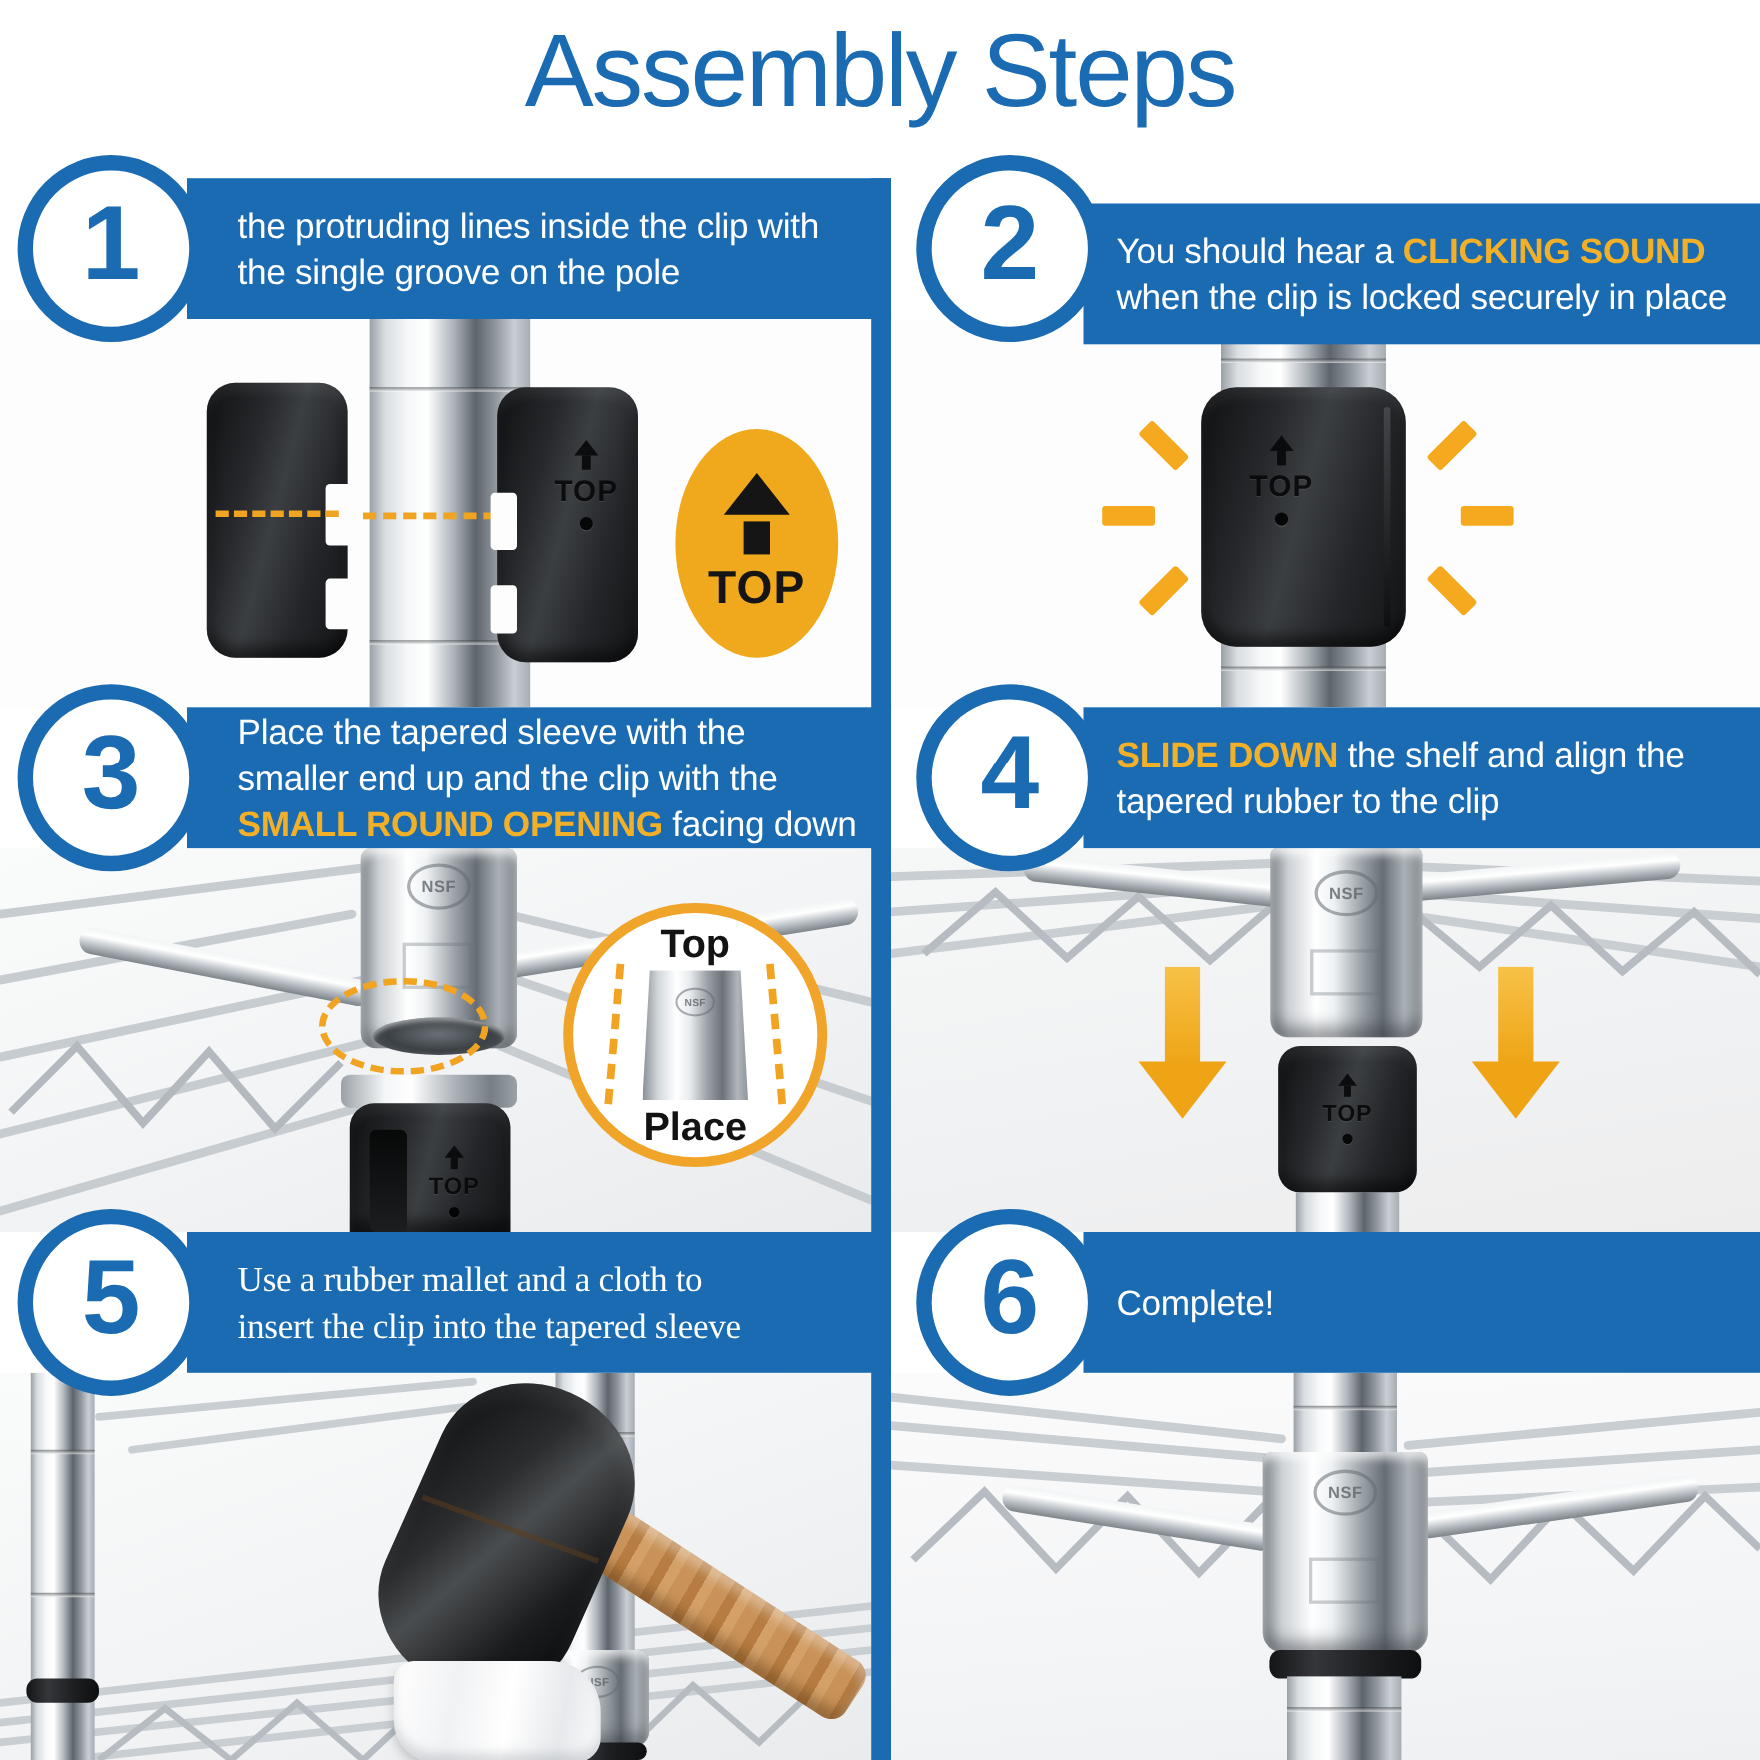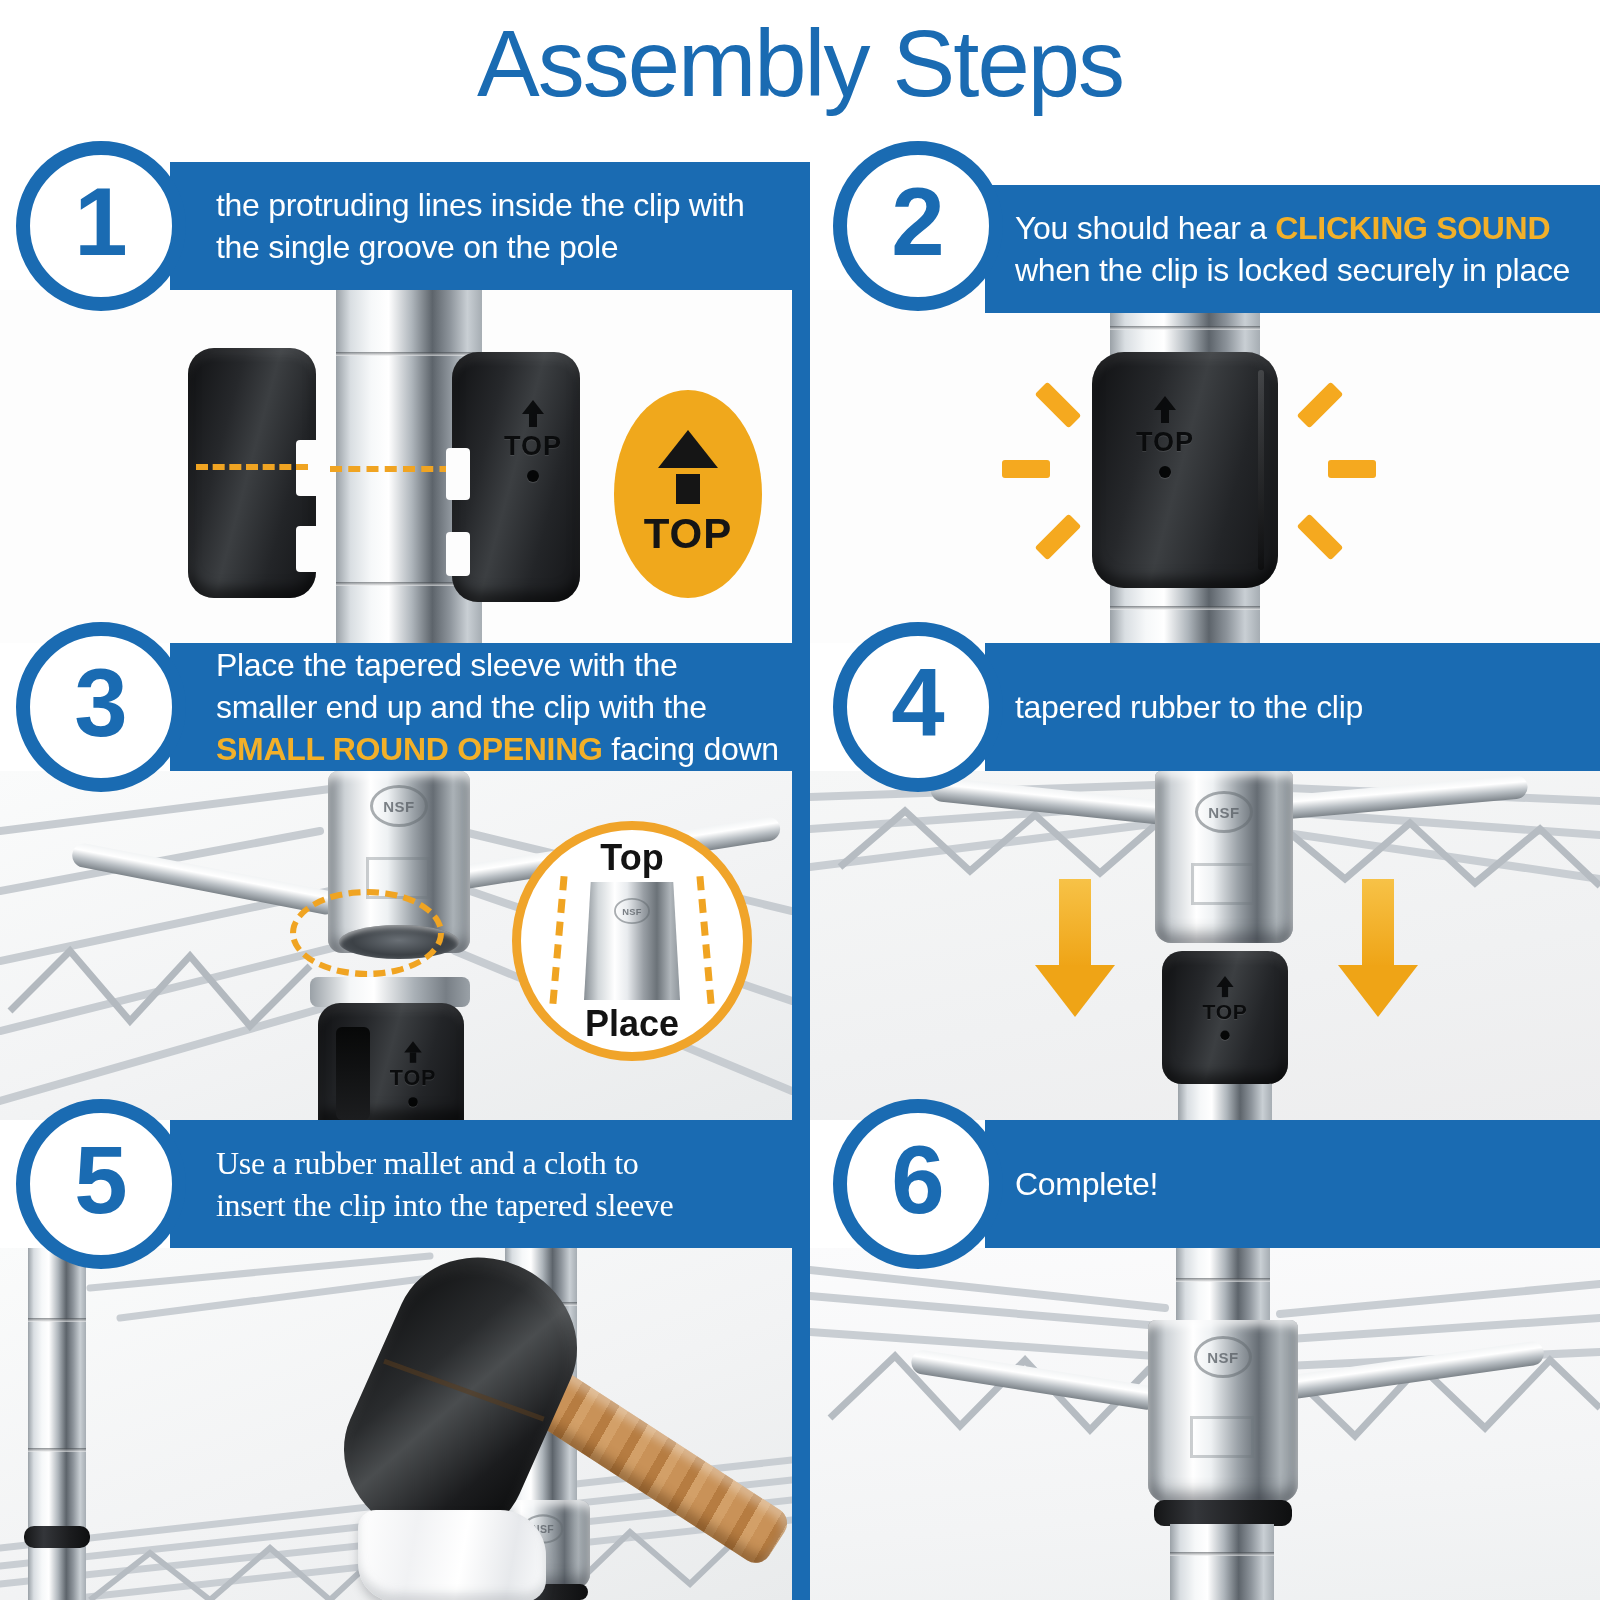--- a/index.html
+++ b/index.html
@@ -367,20 +367,21 @@
     </div>
   <div class="banner left" style="top:643px;">
       <div class="banner-text">
         <div class="bl"><span>Place the tapered sleeve with the</span></div>
         <div class="bl"><span>smaller end up and the clip with the</span></div>
         <div class="bl"><span class="hl">SMALL ROUND OPENING</span><span> facing down</span></div>
       </div>
     </div>
   <div class="banner right" style="top:643px;">
       <div class="banner-text">
+        <div class="bl"><span class="hl">SLIDE DOWN</span><span> the shelf and align the</span></div>
         <div class="bl"><span>tapered rubber to the clip</span></div>
       </div>
     </div>
   <div class="banner left" style="top:1120px;font-family:Liberation Serif, serif;">
       <div class="banner-text">
         <div class="bl"><span>Use a rubber mallet and a cloth to</span></div>
         <div class="bl"><span>insert the clip into the tapered sleeve</span></div>
       </div>
     </div>
   <div class="banner right" style="top:1120px;">

